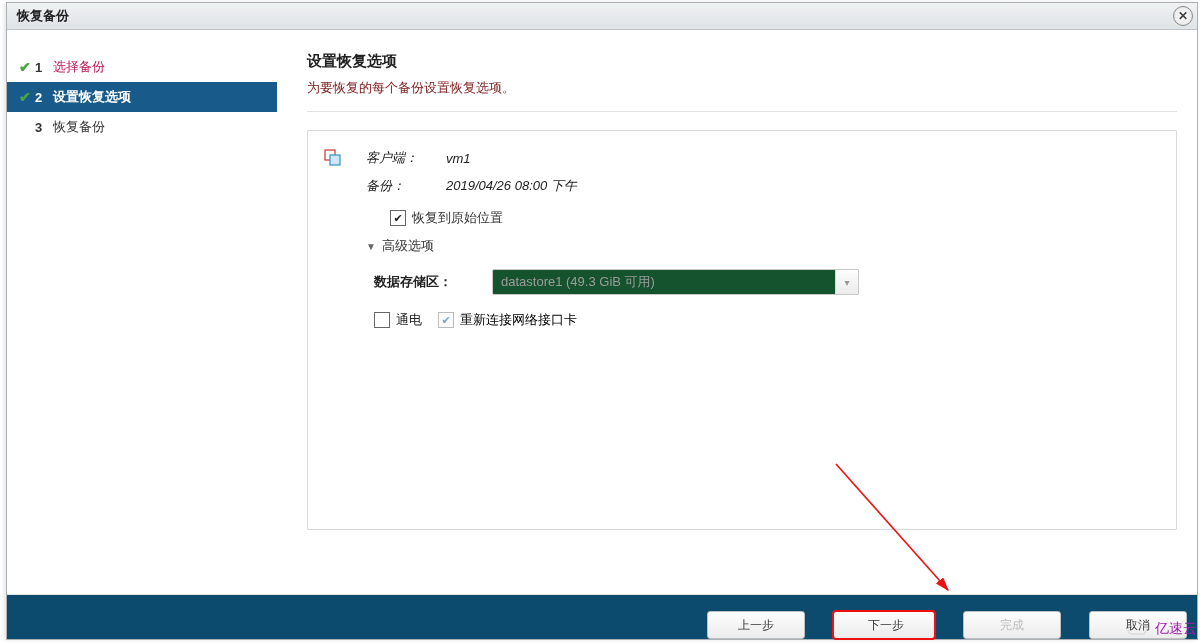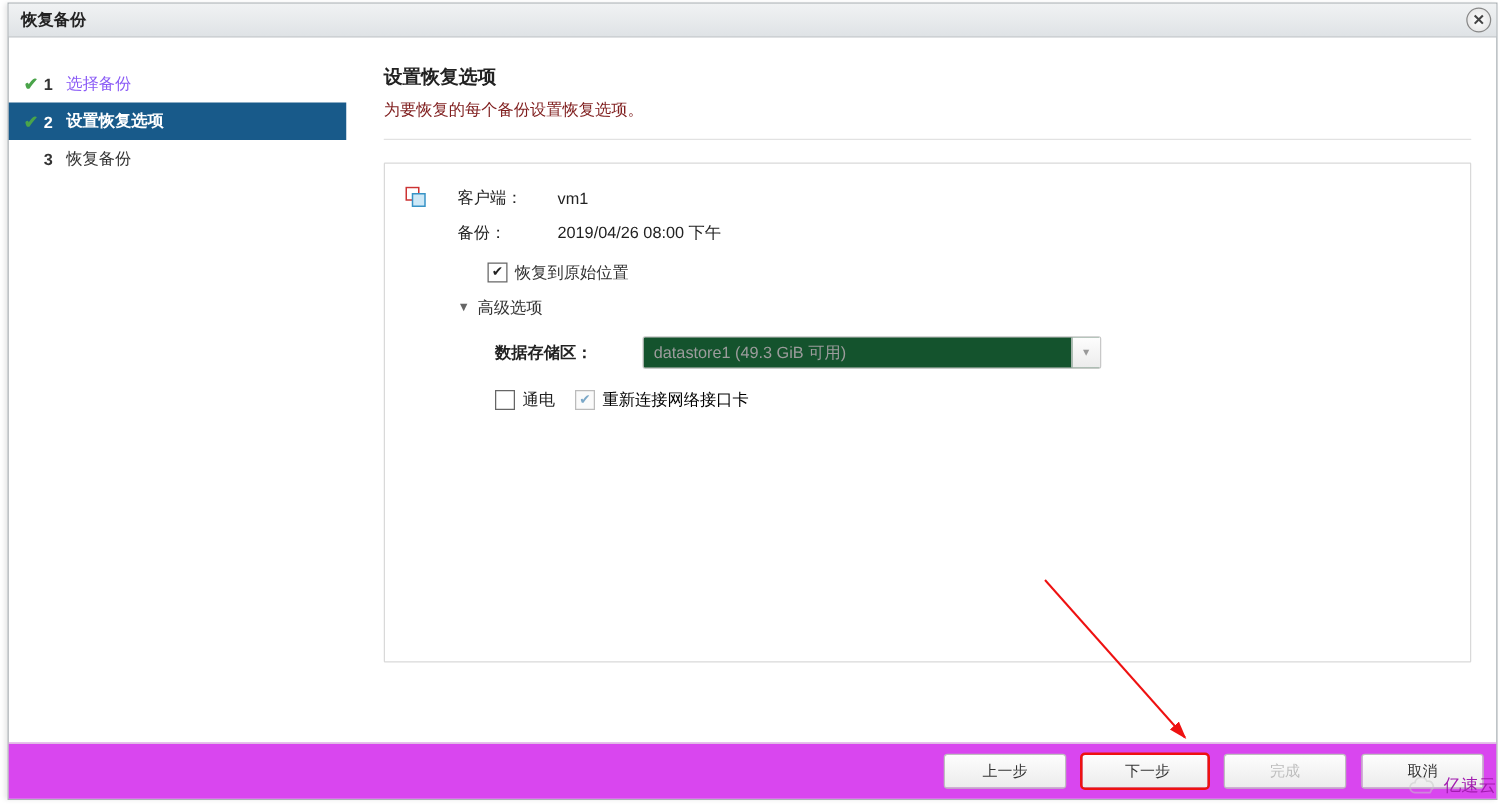--- a/index.html
+++ b/index.html
@@ -78,21 +78,21 @@
     width: 18px;
     font-weight: bold;
   }
   .step.active {
     background: #185a8a;
     color: #fff;
   }
   .step.active .check { color: #4aa44a; }
   .step.active .num { color: #fff; }
   .step.active .label { font-weight: bold; color: #fff; }
-  .step.completed .label { color: #8b5cf6; }
+  .step.completed .label { color: #be185d; }
   .main {
     flex: 1;
     padding: 22px 20px 0 30px;
     display: flex;
     flex-direction: column;
     min-height: 0;
   }
   .main-title {
     font-size: 15px;
     font-weight: bold;
@@ -115,20 +115,21 @@
     position: relative;
     flex: 0 0 auto;
     height: 400px;
     box-sizing: border-box;
   }
   .panel-row {
     display: flex;
     align-items: center;
     margin-bottom: 10px;
     margin-left: 44px;
+    font-style: italic;
   }
   .panel-row .lbl {
     width: 80px;
     color: #222;
     font-size: 13px;
   }
   .panel-row .val {
     color: #222;
     font-size: 13px;
   }
@@ -177,21 +178,21 @@
     margin-top: 10px;
     margin-bottom: 14px;
     color: #333;
   }
   .adv-row .tri {
     font-size: 10px;
     margin-right: 6px;
     color: #666;
   }
   .adv-content {
-    margin-left: 74px;
+    margin-left: 52px;
   }
   .ds-row {
     display: flex;
     align-items: center;
     margin-bottom: 16px;
   }
   .ds-row .dlabel {
     width: 118px;
     font-weight: bold;
     font-size: 13px;
@@ -228,25 +229,25 @@
   .pwr-row {
     display: flex;
     align-items: center;
   }
   .pwr-row .label1 { margin-right: 16px; color:#222; }
   .pwr-row .label2 { color:#000000; }
   .footer {
     height: 44px;
     border-top: 1px solid #e2e2e2;
     display: flex;
-    align-items: center;
+    align-items: flex-end;
     justify-content: flex-end;
     padding-right: 10px;
-    gap: 12px;
-    background: #d946ef;
+    gap: 28px;
+    background: #0c4a6e;
   }
   .btn {
     min-width: 72px;
     height: 26px;
     border: 1px solid #bfbfbf;
     background: linear-gradient(#fdfdfd, #ececec);
     border-radius: 3px;
     font-size: 12px;
     color: #333;
     display: inline-flex;

